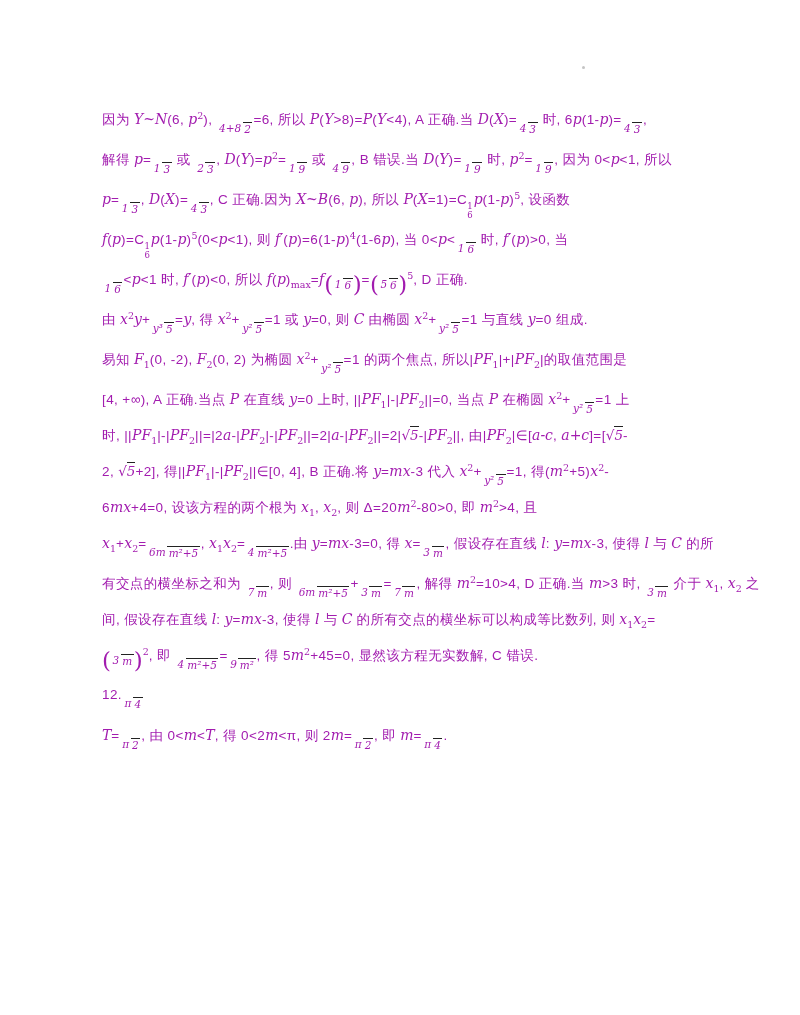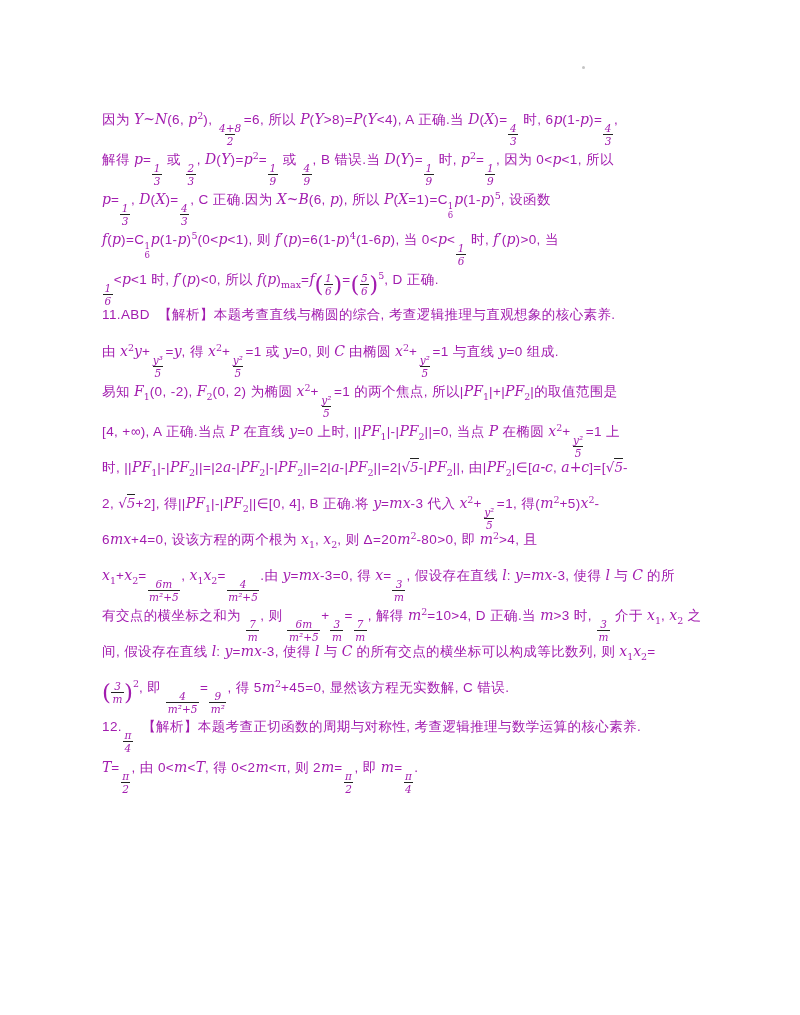--- a/index.html
+++ b/index.html
@@ -33,21 +33,21 @@
   }
   sup.sp, sub.sb{
     font-family:"DejaVu Serif",serif;
     font-size:9.5px;
     letter-spacing:0;
     line-height:0;
   }
   sub.sb{font-style:normal;}
   .frac{
     display:inline-flex;
-    flex-direction:column;
+    flex-direction:row;
     align-items:center;
     vertical-align:-8px;
     font-family:"DejaVu Serif",serif;
     font-style:italic;
     font-size:10.5px;
     line-height:1.15;
     letter-spacing:0;
     margin:0 1px;
   }
   .frac .fd{
@@ -101,27 +101,26 @@
 <body>
 
 <div id="page">
   <span id="page-mark">·</span>
   <div id="content">
       <div class="line" style="height: 40px; line-height: 40px;"><span class="zh">因为 </span><span class="math">Y~N</span><span class="zh">(6, </span><span class="math">p</span><sup class="sp">2</sup><span class="zh">), </span><span class="frac"><span class="fn">4+8</span><span class="fd">2</span></span><span class="zh">=6, 所以 </span><span class="math">P</span><span class="zh">(</span><span class="math">Y</span><span class="zh">&gt;8)=</span><span class="math">P</span><span class="zh">(</span><span class="math">Y</span><span class="zh">&lt;4), A 正确.当 </span><span class="math">D</span><span class="zh">(</span><span class="math">X</span><span class="zh">)=</span><span class="frac"><span class="fn">4</span><span class="fd">3</span></span><span class="zh"> 时, 6</span><span class="math">p</span><span class="zh">(1-</span><span class="math">p</span><span class="zh">)=</span><span class="frac"><span class="fn">4</span><span class="fd">3</span></span><span class="zh">,</span></div>
       <div class="line" style="height: 40px; line-height: 40px;"><span class="zh">解得 </span><span class="math">p</span><span class="zh">=</span><span class="frac"><span class="fn">1</span><span class="fd">3</span></span><span class="zh"> 或 </span><span class="frac"><span class="fn">2</span><span class="fd">3</span></span><span class="zh">, </span><span class="math">D</span><span class="zh">(</span><span class="math">Y</span><span class="zh">)=</span><span class="math">p</span><sup class="sp">2</sup><span class="zh">=</span><span class="frac"><span class="fn">1</span><span class="fd">9</span></span><span class="zh"> 或 </span><span class="frac"><span class="fn">4</span><span class="fd">9</span></span><span class="zh">, B 错误.当 </span><span class="math">D</span><span class="zh">(</span><span class="math">Y</span><span class="zh">)=</span><span class="frac"><span class="fn">1</span><span class="fd">9</span></span><span class="zh"> 时, </span><span class="math">p</span><sup class="sp">2</sup><span class="zh">=</span><span class="frac"><span class="fn">1</span><span class="fd">9</span></span><span class="zh">, 因为 0&lt;</span><span class="math">p</span><span class="zh">&lt;1, 所以</span></div>
       <div class="line" style="height: 40px; line-height: 40px;"><span class="math">p</span><span class="zh">=</span><span class="frac"><span class="fn">1</span><span class="fd">3</span></span><span class="zh">, </span><span class="math">D</span><span class="zh">(</span><span class="math">X</span><span class="zh">)=</span><span class="frac"><span class="fn">4</span><span class="fd">3</span></span><span class="zh">, C 正确.因为 </span><span class="math">X~B</span><span class="zh">(6, </span><span class="math">p</span><span class="zh">), 所以 </span><span class="math">P</span><span class="zh">(</span><span class="math">X</span><span class="zh">=1)=C</span><span class="ss"><span>1</span><span>6</span></span><span class="math">p</span><span class="zh">(1-</span><span class="math">p</span><span class="zh">)</span><sup class="sp">5</sup><span class="zh">, 设函数</span></div>
       <div class="line" style="height: 40px; line-height: 40px;"><span class="math">f</span><span class="zh">(</span><span class="math">p</span><span class="zh">)=C</span><span class="ss"><span>1</span><span>6</span></span><span class="math">p</span><span class="zh">(1-</span><span class="math">p</span><span class="zh">)</span><sup class="sp">5</sup><span class="zh">(0&lt;</span><span class="math">p</span><span class="zh">&lt;1), 则 </span><span class="math">f′</span><span class="zh">(</span><span class="math">p</span><span class="zh">)=6(1-</span><span class="math">p</span><span class="zh">)</span><sup class="sp">4</sup><span class="zh">(1-6</span><span class="math">p</span><span class="zh">), 当 0&lt;</span><span class="math">p</span><span class="zh">&lt;</span><span class="frac"><span class="fn">1</span><span class="fd">6</span></span><span class="zh"> 时, </span><span class="math">f′</span><span class="zh">(</span><span class="math">p</span><span class="zh">)&gt;0, 当</span></div>
       <div class="line" style="height: 40px; line-height: 40px;"><span class="frac"><span class="fn">1</span><span class="fd">6</span></span><span class="zh">&lt;</span><span class="math">p</span><span class="zh">&lt;1 时, </span><span class="math">f′</span><span class="zh">(</span><span class="math">p</span><span class="zh">)&lt;0, 所以 </span><span class="math">f</span><span class="zh">(</span><span class="math">p</span><span class="zh">)</span><sub class="sb">max</sub><span class="zh">=</span><span class="math">f</span><span class="bp"><span class="paren">(</span><span class="frac"><span class="fn">1</span><span class="fd">6</span></span><span class="paren">)</span></span><span class="zh">=</span><span class="bp"><span class="paren">(</span><span class="frac"><span class="fn">5</span><span class="fd">6</span></span><span class="paren">)</span></span><sup class="sp">5</sup><span class="zh">, D 正确.</span></div>
-      <div class="line" style="height: 32px; line-height: 32px;"><span class="zh">11.ABD  【解析】本题考查直线与椭圆的综合, 考查逻辑推理与直观想象的核心素养.</span></div>
       <div class="line" style="height: 40px; line-height: 40px;"><span class="zh">由 </span><span class="math">x</span><sup class="sp">2</sup><span class="math">y</span><span class="zh">+</span><span class="frac"><span class="fn">y³</span><span class="fd">5</span></span><span class="zh">=</span><span class="math">y</span><span class="zh">, 得 </span><span class="math">x</span><sup class="sp">2</sup><span class="zh">+</span><span class="frac"><span class="fn">y²</span><span class="fd">5</span></span><span class="zh">=1 或 </span><span class="math">y</span><span class="zh">=0, 则 </span><span class="math">C</span><span class="zh"> 由椭圆 </span><span class="math">x</span><sup class="sp">2</sup><span class="zh">+</span><span class="frac"><span class="fn">y²</span><span class="fd">5</span></span><span class="zh">=1 与直线 </span><span class="math">y</span><span class="zh">=0 组成.</span></div>
       <div class="line" style="height: 40px; line-height: 40px;"><span class="zh">易知 </span><span class="math">F</span><sub class="sb">1</sub><span class="zh">(0, -2), </span><span class="math">F</span><sub class="sb">2</sub><span class="zh">(0, 2) 为椭圆 </span><span class="math">x</span><sup class="sp">2</sup><span class="zh">+</span><span class="frac"><span class="fn">y²</span><span class="fd">5</span></span><span class="zh">=1 的两个焦点, 所以|</span><span class="math">PF</span><sub class="sb">1</sub><span class="zh">|+|</span><span class="math">PF</span><sub class="sb">2</sub><span class="zh">|的取值范围是</span></div>
       <div class="line" style="height: 40px; line-height: 40px;"><span class="zh">[4, +∞), A 正确.当点 </span><span class="math">P</span><span class="zh"> 在直线 </span><span class="math">y</span><span class="zh">=0 上时, ||</span><span class="math">PF</span><sub class="sb">1</sub><span class="zh">|-|</span><span class="math">PF</span><sub class="sb">2</sub><span class="zh">||=0, 当点 </span><span class="math">P</span><span class="zh"> 在椭圆 </span><span class="math">x</span><sup class="sp">2</sup><span class="zh">+</span><span class="frac"><span class="fn">y²</span><span class="fd">5</span></span><span class="zh">=1 上</span></div>
       <div class="line" style="height: 32px; line-height: 32px;"><span class="zh">时, ||</span><span class="math">PF</span><sub class="sb">1</sub><span class="zh">|-|</span><span class="math">PF</span><sub class="sb">2</sub><span class="zh">||=|2</span><span class="math">a</span><span class="zh">-|</span><span class="math">PF</span><sub class="sb">2</sub><span class="zh">|-|</span><span class="math">PF</span><sub class="sb">2</sub><span class="zh">||=2|</span><span class="math">a</span><span class="zh">-|</span><span class="math">PF</span><sub class="sb">2</sub><span class="zh">||=2|</span><span class="sqrtw"><span class="rsign">√</span><span class="rad">5</span></span><span class="zh">-|</span><span class="math">PF</span><sub class="sb">2</sub><span class="zh">||, 由|</span><span class="math">PF</span><sub class="sb">2</sub><span class="zh">|∈[</span><span class="math">a-c</span><span class="zh">, </span><span class="math">a+c</span><span class="zh">]=[</span><span class="sqrtw"><span class="rsign">√</span><span class="rad">5</span></span><span class="zh">-</span></div>
       <div class="line" style="height: 40px; line-height: 40px;"><span class="zh">2, </span><span class="sqrtw"><span class="rsign">√</span><span class="rad">5</span></span><span class="zh">+2], 得||</span><span class="math">PF</span><sub class="sb">1</sub><span class="zh">|-|</span><span class="math">PF</span><sub class="sb">2</sub><span class="zh">||∈[0, 4], B 正确.将 </span><span class="math">y</span><span class="zh">=</span><span class="math">mx</span><span class="zh">-3 代入 </span><span class="math">x</span><sup class="sp">2</sup><span class="zh">+</span><span class="frac"><span class="fn">y²</span><span class="fd">5</span></span><span class="zh">=1, 得(</span><span class="math">m</span><sup class="sp">2</sup><span class="zh">+5)</span><span class="math">x</span><sup class="sp">2</sup><span class="zh">-</span></div>
       <div class="line" style="height: 32px; line-height: 32px;"><span class="zh">6</span><span class="math">mx</span><span class="zh">+4=0, 设该方程的两个根为 </span><span class="math">x</span><sub class="sb">1</sub><span class="zh">, </span><span class="math">x</span><sub class="sb">2</sub><span class="zh">, 则 Δ=20</span><span class="math">m</span><sup class="sp">2</sup><span class="zh">-80&gt;0, 即 </span><span class="math">m</span><sup class="sp">2</sup><span class="zh">&gt;4, 且</span></div>
       <div class="line" style="height: 40px; line-height: 40px;"><span class="math">x</span><sub class="sb">1</sub><span class="zh">+</span><span class="math">x</span><sub class="sb">2</sub><span class="zh">=</span><span class="frac"><span class="fn">6m</span><span class="fd">m²+5</span></span><span class="zh">, </span><span class="math">x</span><sub class="sb">1</sub><span class="math">x</span><sub class="sb">2</sub><span class="zh">=</span><span class="frac"><span class="fn">4</span><span class="fd">m²+5</span></span><span class="zh">.由 </span><span class="math">y</span><span class="zh">=</span><span class="math">mx</span><span class="zh">-3=0, 得 </span><span class="math">x</span><span class="zh">=</span><span class="frac"><span class="fn">3</span><span class="fd">m</span></span><span class="zh">, 假设存在直线 </span><span class="math">l</span><span class="zh">: </span><span class="math">y</span><span class="zh">=</span><span class="math">mx</span><span class="zh">-3, 使得 </span><span class="math">l</span><span class="zh"> 与 </span><span class="math">C</span><span class="zh"> 的所</span></div>
       <div class="line" style="height: 40px; line-height: 40px;"><span class="zh">有交点的横坐标之和为 </span><span class="frac"><span class="fn">7</span><span class="fd">m</span></span><span class="zh">, 则 </span><span class="frac"><span class="fn">6m</span><span class="fd">m²+5</span></span><span class="zh">+</span><span class="frac"><span class="fn">3</span><span class="fd">m</span></span><span class="zh">=</span><span class="frac"><span class="fn">7</span><span class="fd">m</span></span><span class="zh">, 解得 </span><span class="math">m</span><sup class="sp">2</sup><span class="zh">=10&gt;4, D 正确.当 </span><span class="math">m</span><span class="zh">&gt;3 时, </span><span class="frac"><span class="fn">3</span><span class="fd">m</span></span><span class="zh"> 介于 </span><span class="math">x</span><sub class="sb">1</sub><span class="zh">, </span><span class="math">x</span><sub class="sb">2</sub><span class="zh"> 之</span></div>
       <div class="line" style="height: 32px; line-height: 32px;"><span class="zh">间, 假设存在直线 </span><span class="math">l</span><span class="zh">: </span><span class="math">y</span><span class="zh">=</span><span class="math">mx</span><span class="zh">-3, 使得 </span><span class="math">l</span><span class="zh"> 与 </span><span class="math">C</span><span class="zh"> 的所有交点的横坐标可以构成等比数列, 则 </span><span class="math">x</span><sub class="sb">1</sub><span class="math">x</span><sub class="sb">2</sub><span class="zh">=</span></div>
       <div class="line" style="height: 40px; line-height: 40px;"><span class="bp"><span class="paren">(</span><span class="frac"><span class="fn">3</span><span class="fd">m</span></span><span class="paren">)</span></span><sup class="sp">2</sup><span class="zh">, 即 </span><span class="frac"><span class="fn">4</span><span class="fd">m²+5</span></span><span class="zh">=</span><span class="frac"><span class="fn">9</span><span class="fd">m²</span></span><span class="zh">, 得 5</span><span class="math">m</span><sup class="sp">2</sup><span class="zh">+45=0, 显然该方程无实数解, C 错误.</span></div>
-      <div class="line" style="height: 40px; line-height: 40px;"><span class="zh">12.</span><span class="frac"><span class="fn">π</span><span class="fd">4</span></span><span class="zh">  【解析】本题考查正切函数的周期与对称性, 考查逻辑推理与数学运算的核心素养.</span></div>
+      <div class="line" style="height: 40px; line-height: 40px;"><span class="zh">12.</span><span class="frac"><span class="fn">π</span><span class="fd">4</span></span></div>
       <div class="line" style="height: 40px; line-height: 40px;"><span class="math">T</span><span class="zh">=</span><span class="frac"><span class="fn">π</span><span class="fd">2</span></span><span class="zh">, 由 0&lt;</span><span class="math">m</span><span class="zh">&lt;</span><span class="math">T</span><span class="zh">, 得 0&lt;2</span><span class="math">m</span><span class="zh">&lt;π, 则 2</span><span class="math">m</span><span class="zh">=</span><span class="frac"><span class="fn">π</span><span class="fd">2</span></span><span class="zh">, 即 </span><span class="math">m</span><span class="zh">=</span><span class="frac"><span class="fn">π</span><span class="fd">4</span></span><span class="zh">.</span></div>
     </div>
 </div>
 
 </body></html>

